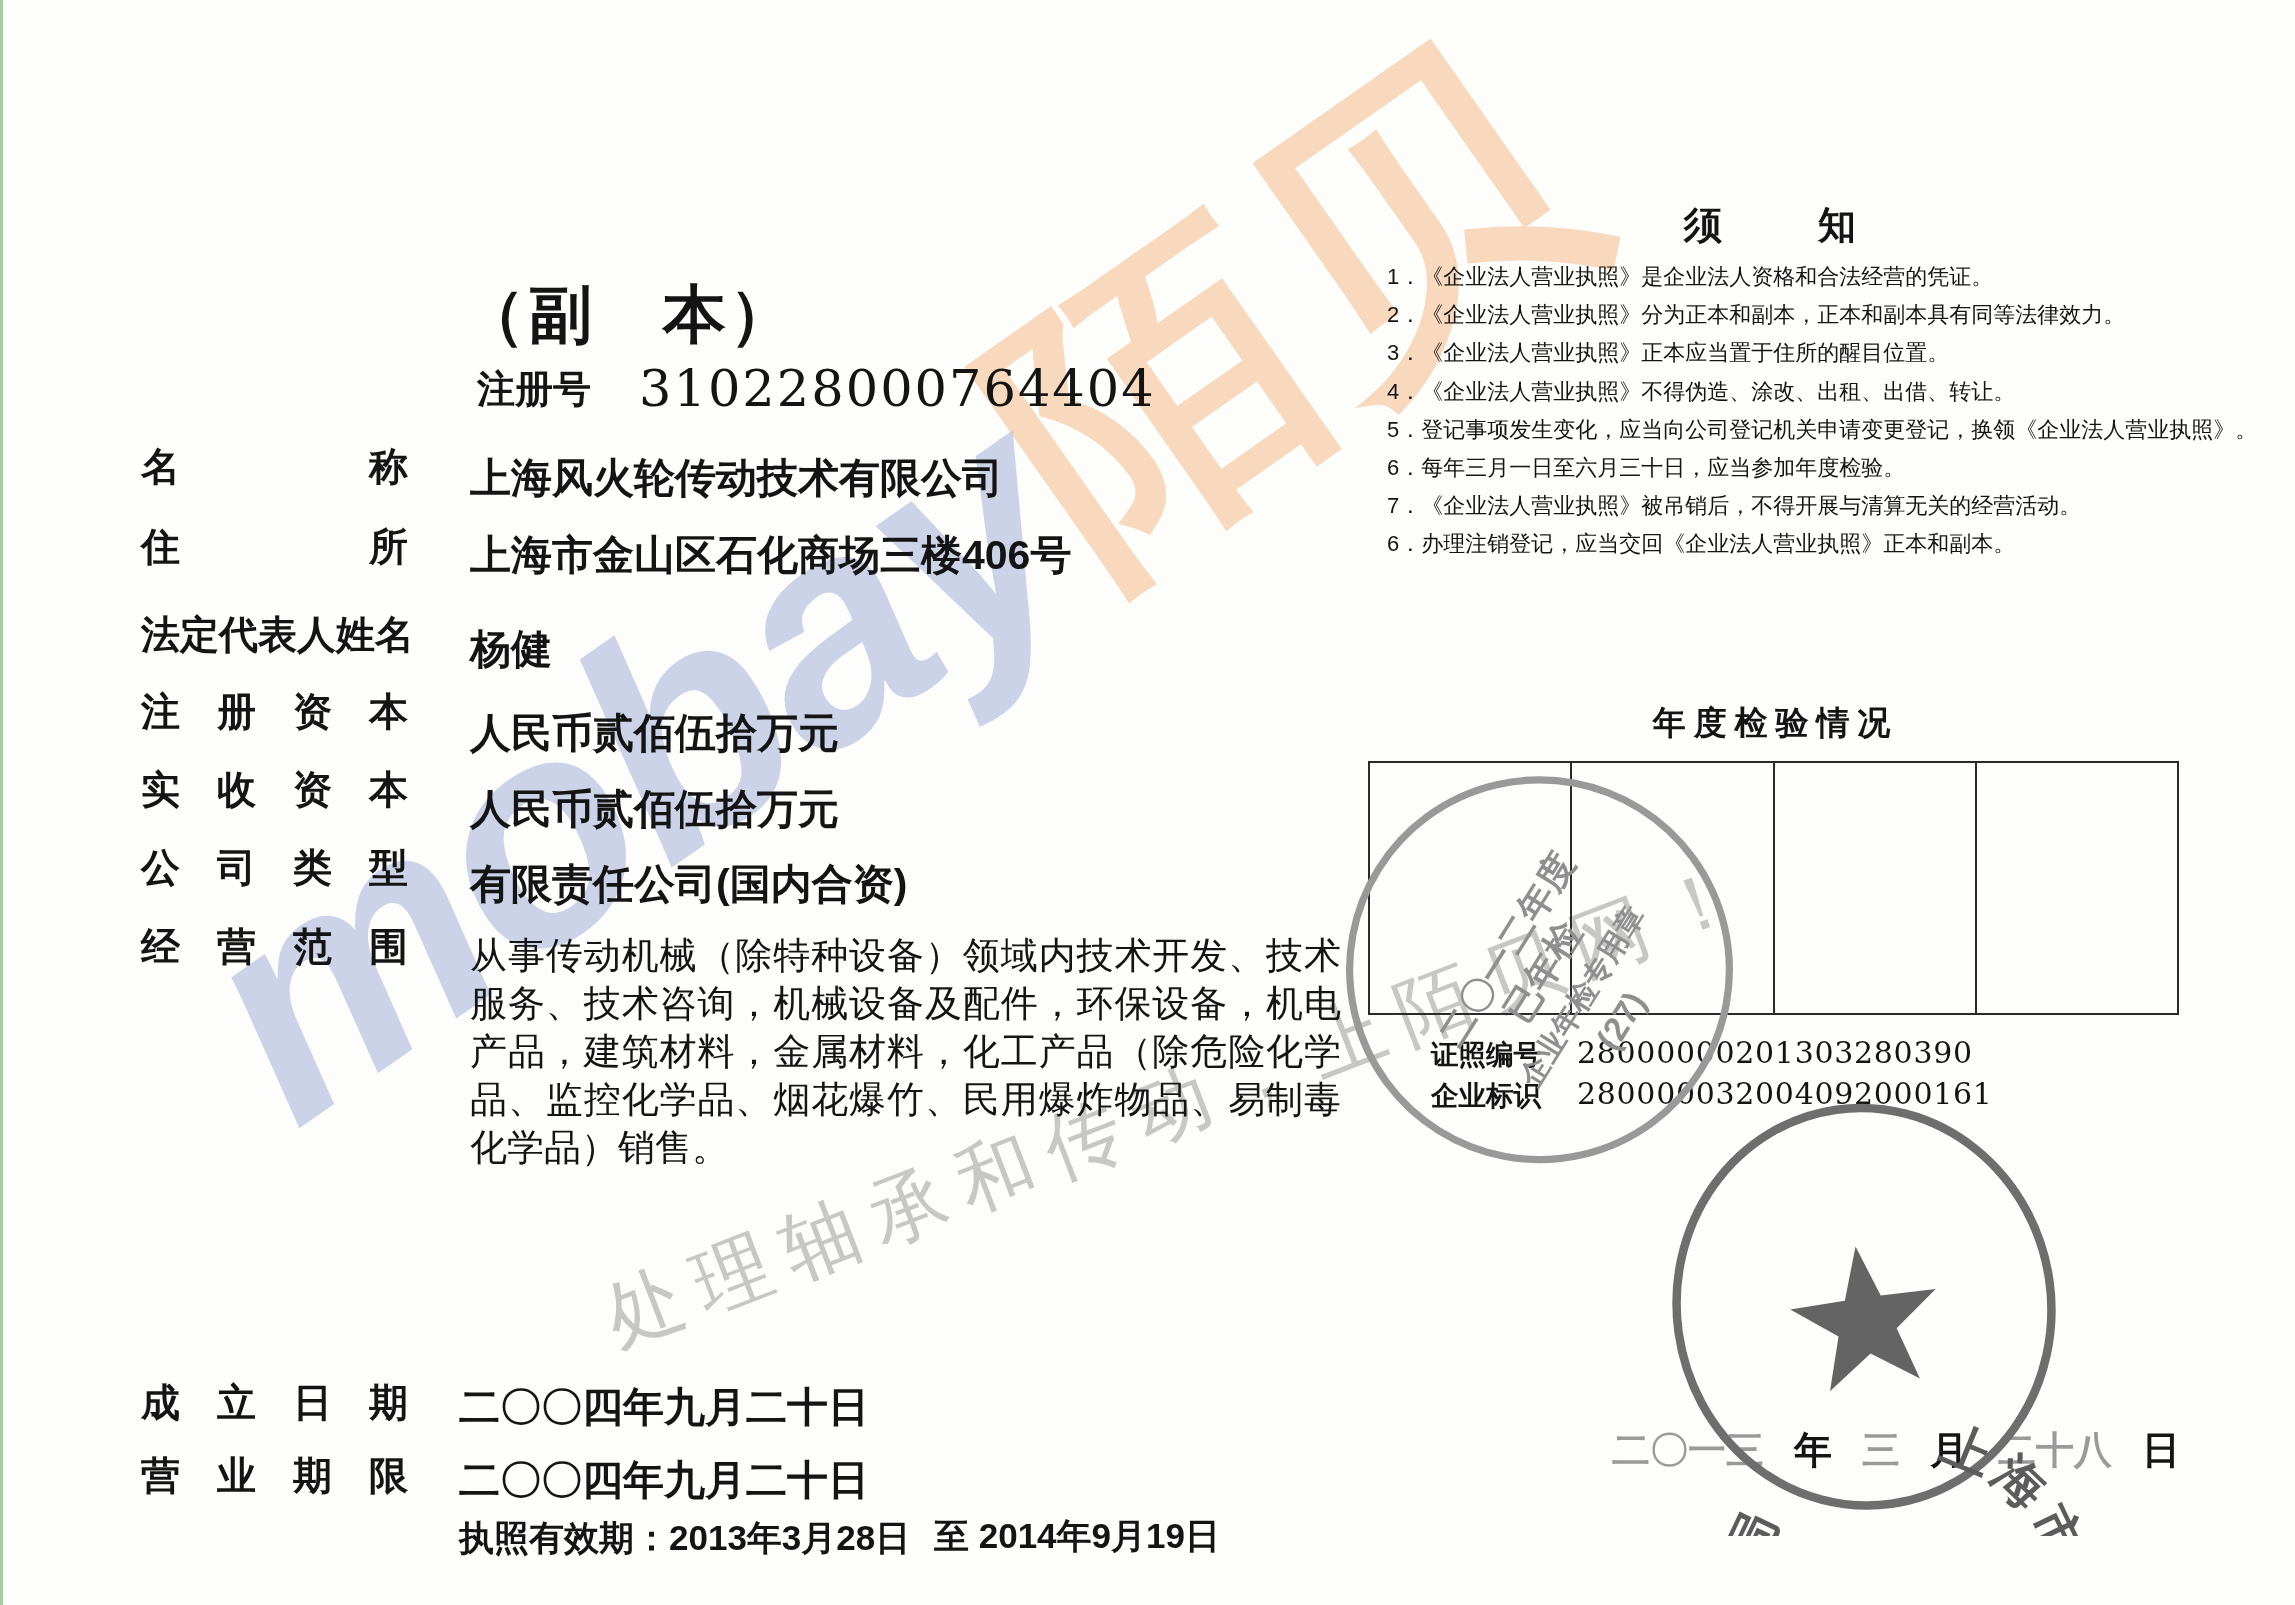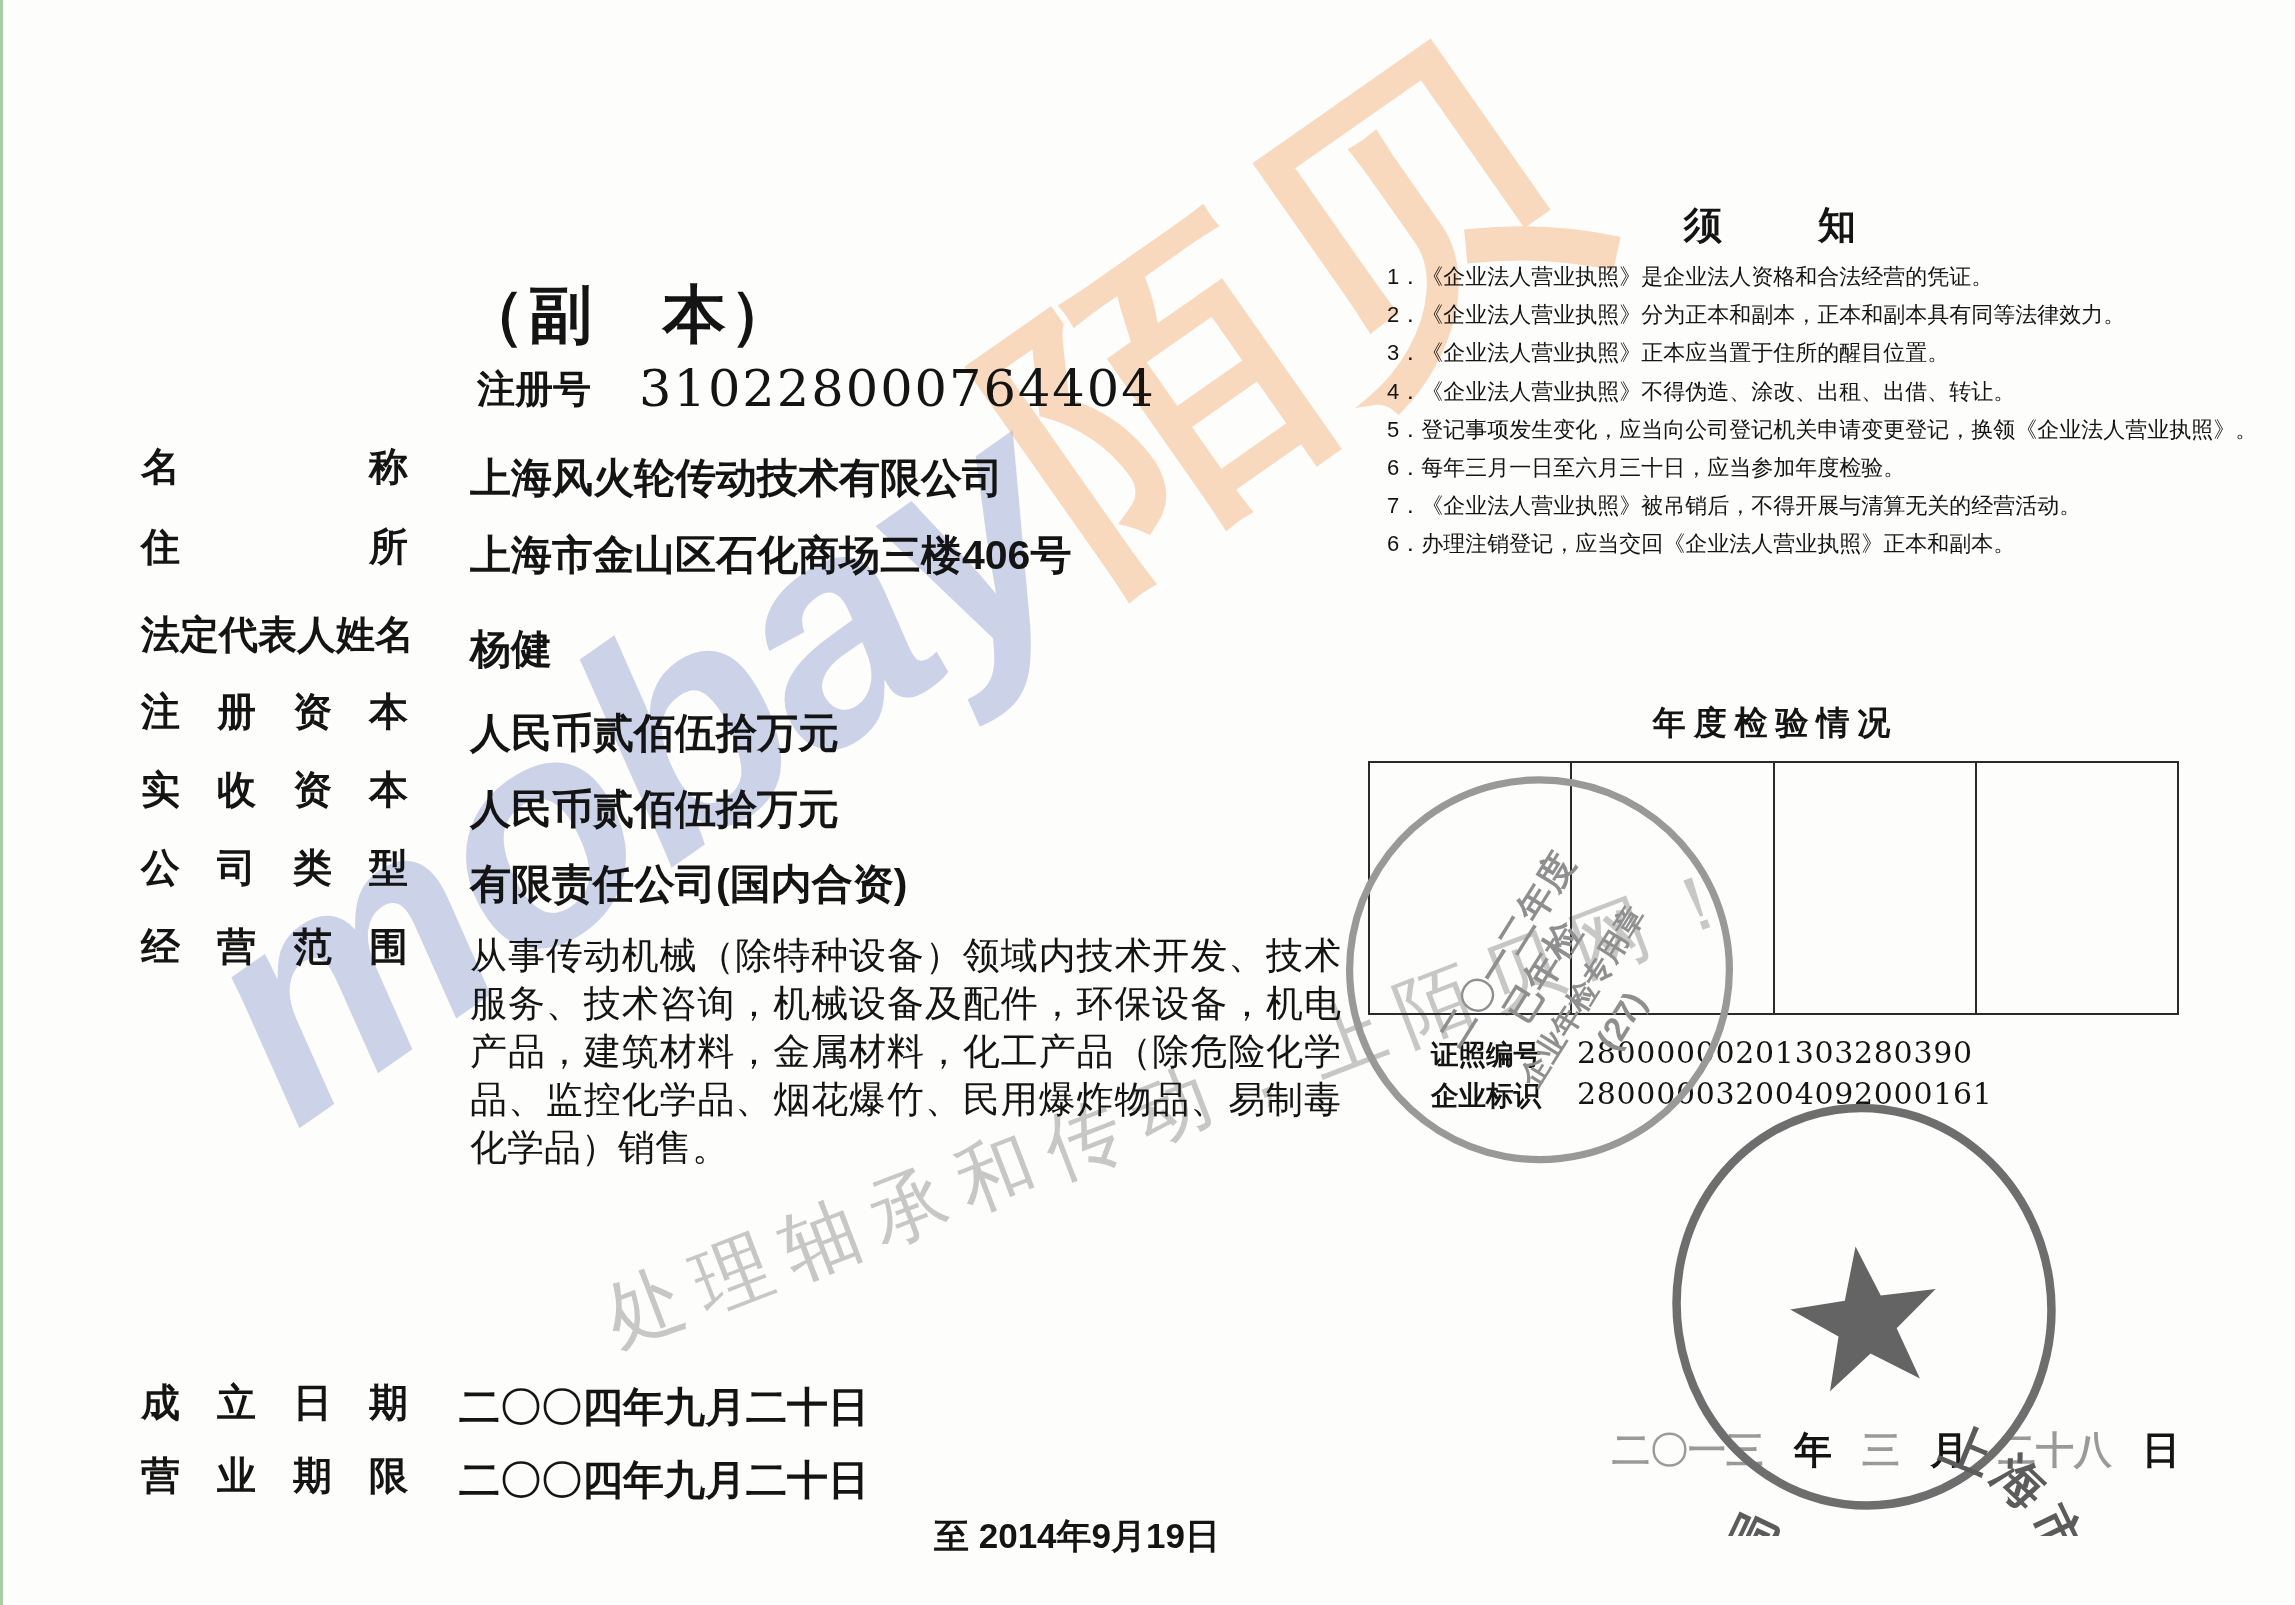--- a/index.html
+++ b/index.html
@@ -121,20 +121,21 @@
       <span>期</span>
     </div>
   <div class="abs doc bot-value" style="top:1380px">二〇〇四年九月二十日</div>
   <div class="abs doc bot-label" style="top:1449px" data-justify="">
       <span>营</span>
       <span>业</span>
       <span>期</span>
       <span>限</span>
     </div>
   <div class="abs doc bot-value" style="top:1453px">二〇〇四年九月二十日</div>
+  <div class="abs doc" id="validity-line"><span>执照有效期：</span><span>2013年3月28日</span></div>
   <div class="abs doc" id="validity-to">至  2014年9月19日</div>
 
   <div class="abs doc" id="notice-title" data-justify="">
       <span>须</span>
       <span>知</span>
     </div>
   <div class="abs doc" id="notice-list">
     <div class="notice-item">1．《企业法人营业执照》是企业法人资格和合法经营的凭证。</div>
     <div class="notice-item">2．《企业法人营业执照》分为正本和副本，正本和副本具有同等法律效力。</div>
     <div class="notice-item">3．《企业法人营业执照》正本应当置于住所的醒目位置。</div>

